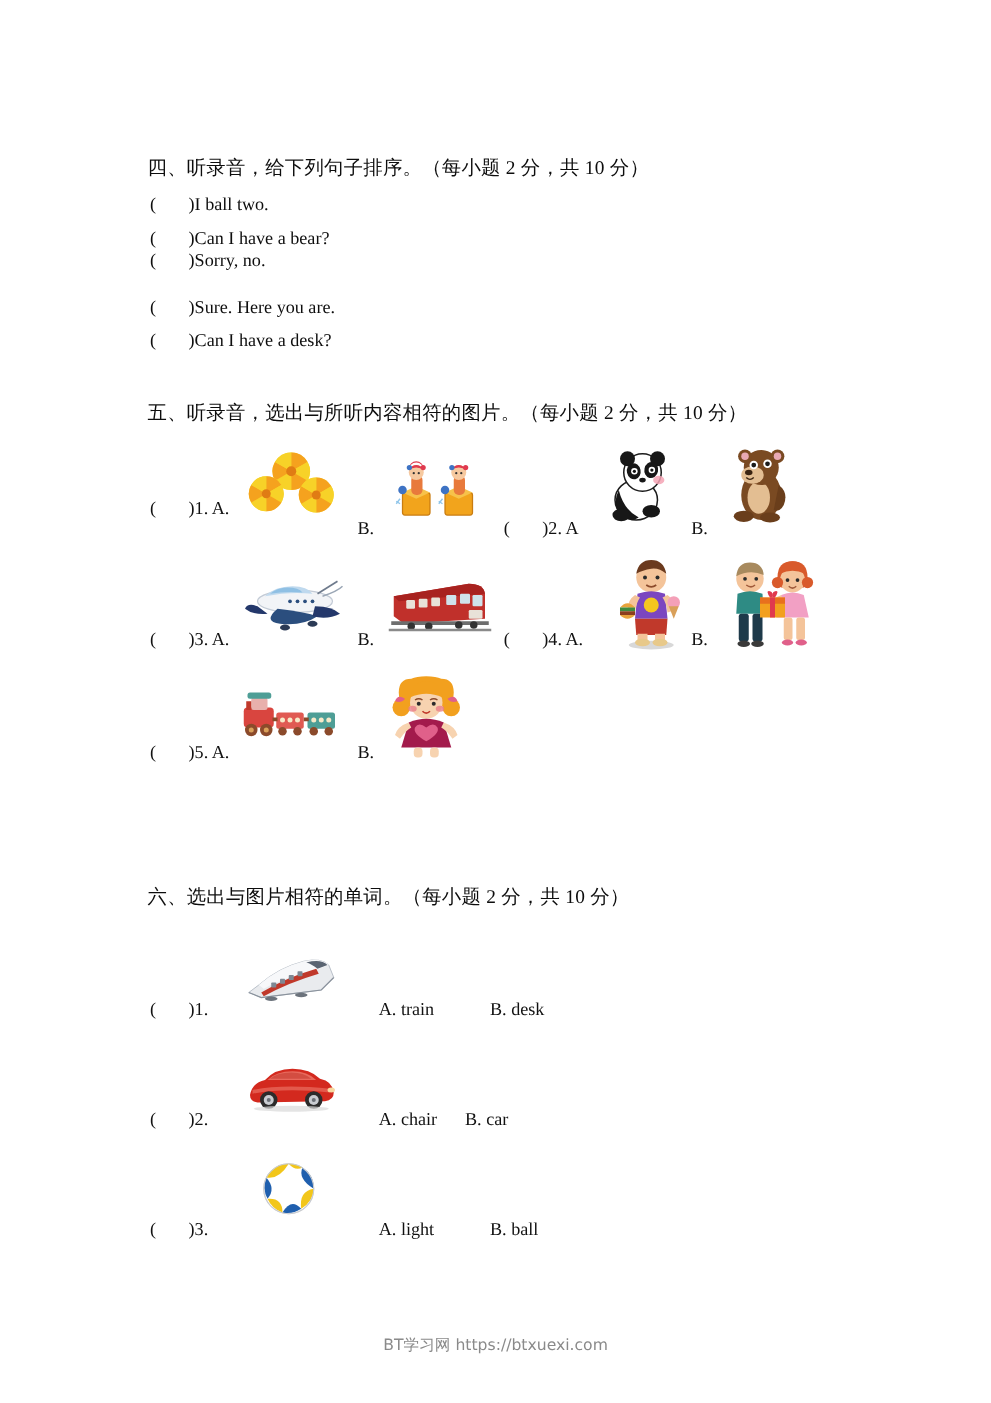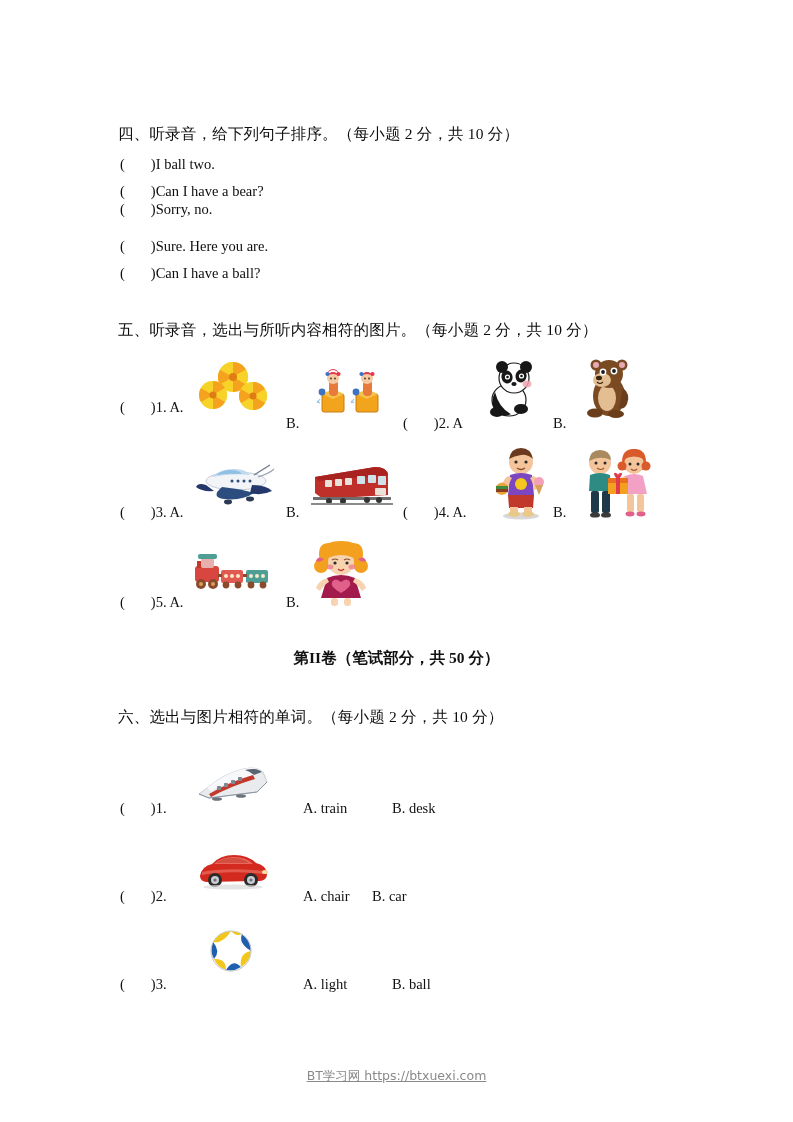--- a/index.html
+++ b/index.html
@@ -73,21 +73,21 @@
   <div class="abs list-line" style="left:120px; top:183px;">
     <span class="paren">(</span><span class="blank-gap"></span><span class="paren">)</span><span>Can I have a bear?</span>
   </div>
   <div class="abs list-line" style="left:120px; top:201px;">
     <span class="paren">(</span><span class="blank-gap"></span><span class="paren">)</span><span>Sorry, no.</span>
   </div>
   <div class="abs list-line" style="left:120px; top:238px;">
     <span class="paren">(</span><span class="blank-gap"></span><span class="paren">)</span><span>Sure. Here you are.</span>
   </div>
   <div class="abs list-line" style="left:120px; top:265px;">
-    <span class="paren">(</span><span class="blank-gap"></span><span class="paren">)</span><span>Can I have a ball?</span>
+    <span class="paren">(</span><span class="blank-gap"></span><span class="paren">)</span><span>Can I have a desk?</span>
   </div>
 
   <div class="abs section-heading" style="left:118px; top:320px;">五、听录音，选出与所听内容相符的图片。（每小题 2 分，共 10 分）</div>
 
   <div class="pic" style="left:196px; top:360px;">
     <svg width="76" height="56" viewBox="0 0 76 56">
       <g>
         <circle cx="37" cy="17" r="15" fill="#F7D228"></circle>
         <path d="M37 2 a15 15 0 0 1 13 7.5 L37 17 Z" fill="#F5A21E"></path>
         <path d="M50 9.5 a15 15 0 0 1 0 15 L37 17 Z" fill="#F7D228"></path>
@@ -376,21 +376,20 @@
       <rect x="20" y="56" width="7" height="8" rx="3" fill="#F7D3B0"></rect>
       <rect x="33" y="56" width="7" height="8" rx="3" fill="#F7D3B0"></rect>
     </svg>
   </div>
 
   <div class="abs opt-label" style="left:120px; top:594px;">
     <span>(</span><span class="blank-gap"></span><span>)</span><span>5.</span><span> </span><span>A.</span>
   </div>
   <div class="abs opt-label" style="left:286px; top:594px;">B.</div>
 
-  <div class="abs center-title" style="left:0px; top:648px;">第II卷（笔试部分，共 50 分）</div>
 
   <div class="abs section-heading" style="left:118px; top:707px;">六、选出与图片相符的单词。（每小题 2 分，共 10 分）</div>
 
   <div class="pic" style="left:197px; top:764px;">
     <svg width="72" height="38" viewBox="0 0 72 38">
       <path d="M2 30 L10 24 Q26 10 46 5 Q60 2 66 8 L70 18 L60 28 L12 34 Z" fill="#E9EBEE" stroke="#B9C0C9" stroke-width="0.8"></path>
       <path d="M10 24 Q26 10 46 5 Q60 2 66 8 L50 14 Q30 18 14 27 Z" fill="#F7F8FA"></path>
       <path d="M12 30 Q32 18 56 11 L58 15 Q34 22 14 33 Z" fill="#C0392B"></path>
       <path d="M48 6 Q60 3 65 8 L57 11 Q52 7 48 6 Z" fill="#5A6472"></path>
       <rect x="20" y="22" width="4" height="4" rx="0.6" fill="#7F8893"></rect>
@@ -442,15 +441,15 @@
       <path d="M34 6 a20 20 0 0 0 -11 -3 q5 6 11 3 Z" fill="#F2C61A"></path>
       <circle cx="23" cy="23" r="20" fill="none" stroke="#C9CCD1" stroke-width="0.9"></circle>
     </svg>
   </div>
   <div class="abs opt-label" style="left:120px; top:976px;">
     <span>(</span><span class="blank-gap"></span><span>)</span><span>3.</span>
   </div>
   <div class="abs opt-label" style="left:303px; top:976px;">A. light</div>
   <div class="abs opt-label" style="left:392px; top:976px;">B. ball</div>
 
-  <div class="abs footer" style="left:0px; top:1068px;text-decoration:underline;">BT学习网 https://btxuexi.com</div>
+  <div class="abs footer" style="left:0px; top:1068px;">BT学习网 https://btxuexi.com</div>
 
 </div>
 
 </body></html>

